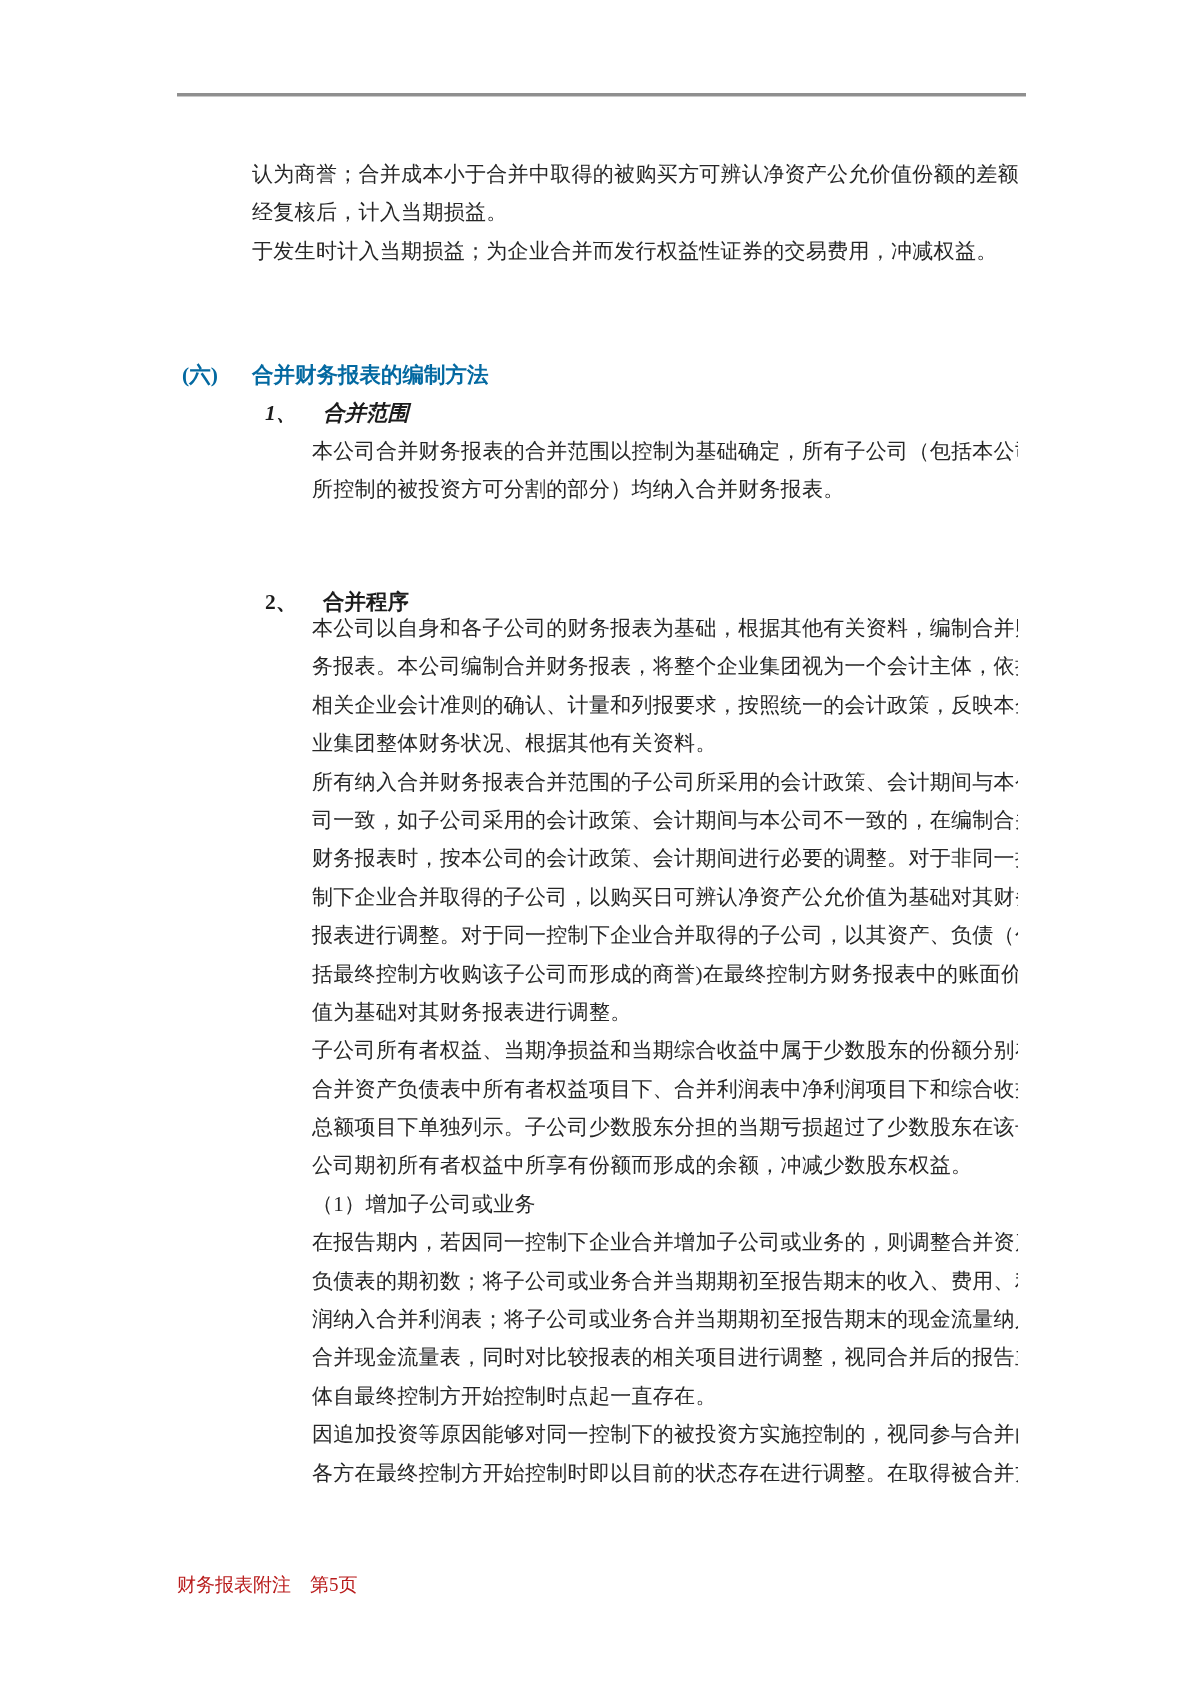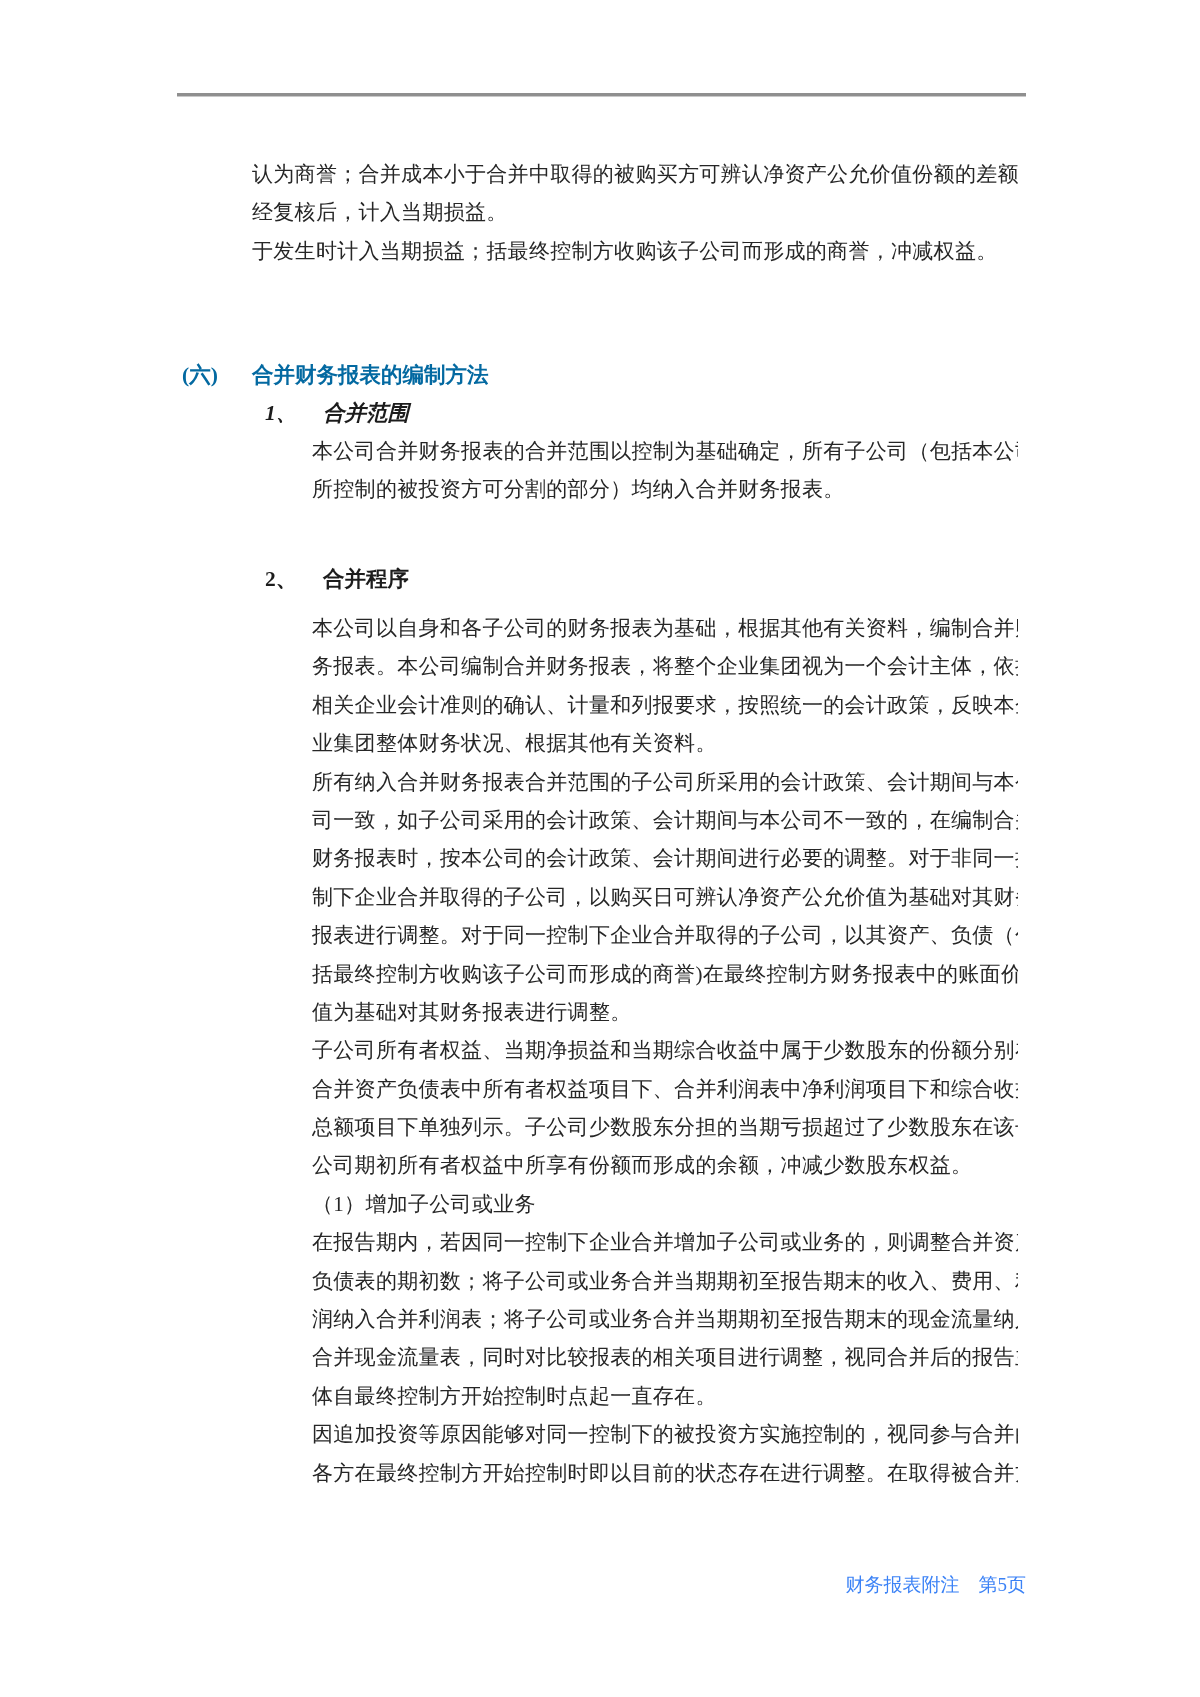--- a/index.html
+++ b/index.html
@@ -66,51 +66,51 @@
     color: #1c1c1c;
     font-size: 21.5px;
     line-height: 38.4px;
     white-space: nowrap;
   }
   .sub-head .num {
     display: inline-block;
     width: 58px;
   }
   .sub1-head { top: 394px; font-style: italic; }
-  .sub2-head { top: 560px; }
+  .sub2-head { top: 583px; }
   .body-block {
     position: absolute;
     left: 312px;
     width: 706px;
   }
   .sub1-body { top: 432px; }
   .sub2-body { top: 609px; }
   .footer {
     position: absolute;
     left: 177px;
     top: 1572px;
     width: 849px;
-    text-align: right;
+    text-align: left;
     font-size: 19px;
     line-height: 26px;
-    color: #3b82f6;
+    color: #b91c1c;
     white-space: pre;
   }
 </style>
 </head>
 <body>
 
 <div class="page">
 
   <div class="rule"></div>
 
   <div class="intro stack">
       <div class="tline j">认为商誉；合并成本小于合并中取得的被购买方可辨认净资产公允价值份额的差额，</div>
       <div class="tline">经复核后，计入当期损益。</div>
-      <div class="tline">于发生时计入当期损益；括最终控制方收购该子公司而形成的商誉，冲减权益。</div>
+      <div class="tline">于发生时计入当期损益；为企业合并而发行权益性证券的交易费用，冲减权益。</div>
     </div>
 
   <div class="sec-head">
     <span class="sec-label">(六)</span><span>合并财务报表的编制方法</span>
   </div>
 
   <div class="sub-head sub1-head">
     <span class="num">1、</span><span>合并范围</span>
   </div>
 

